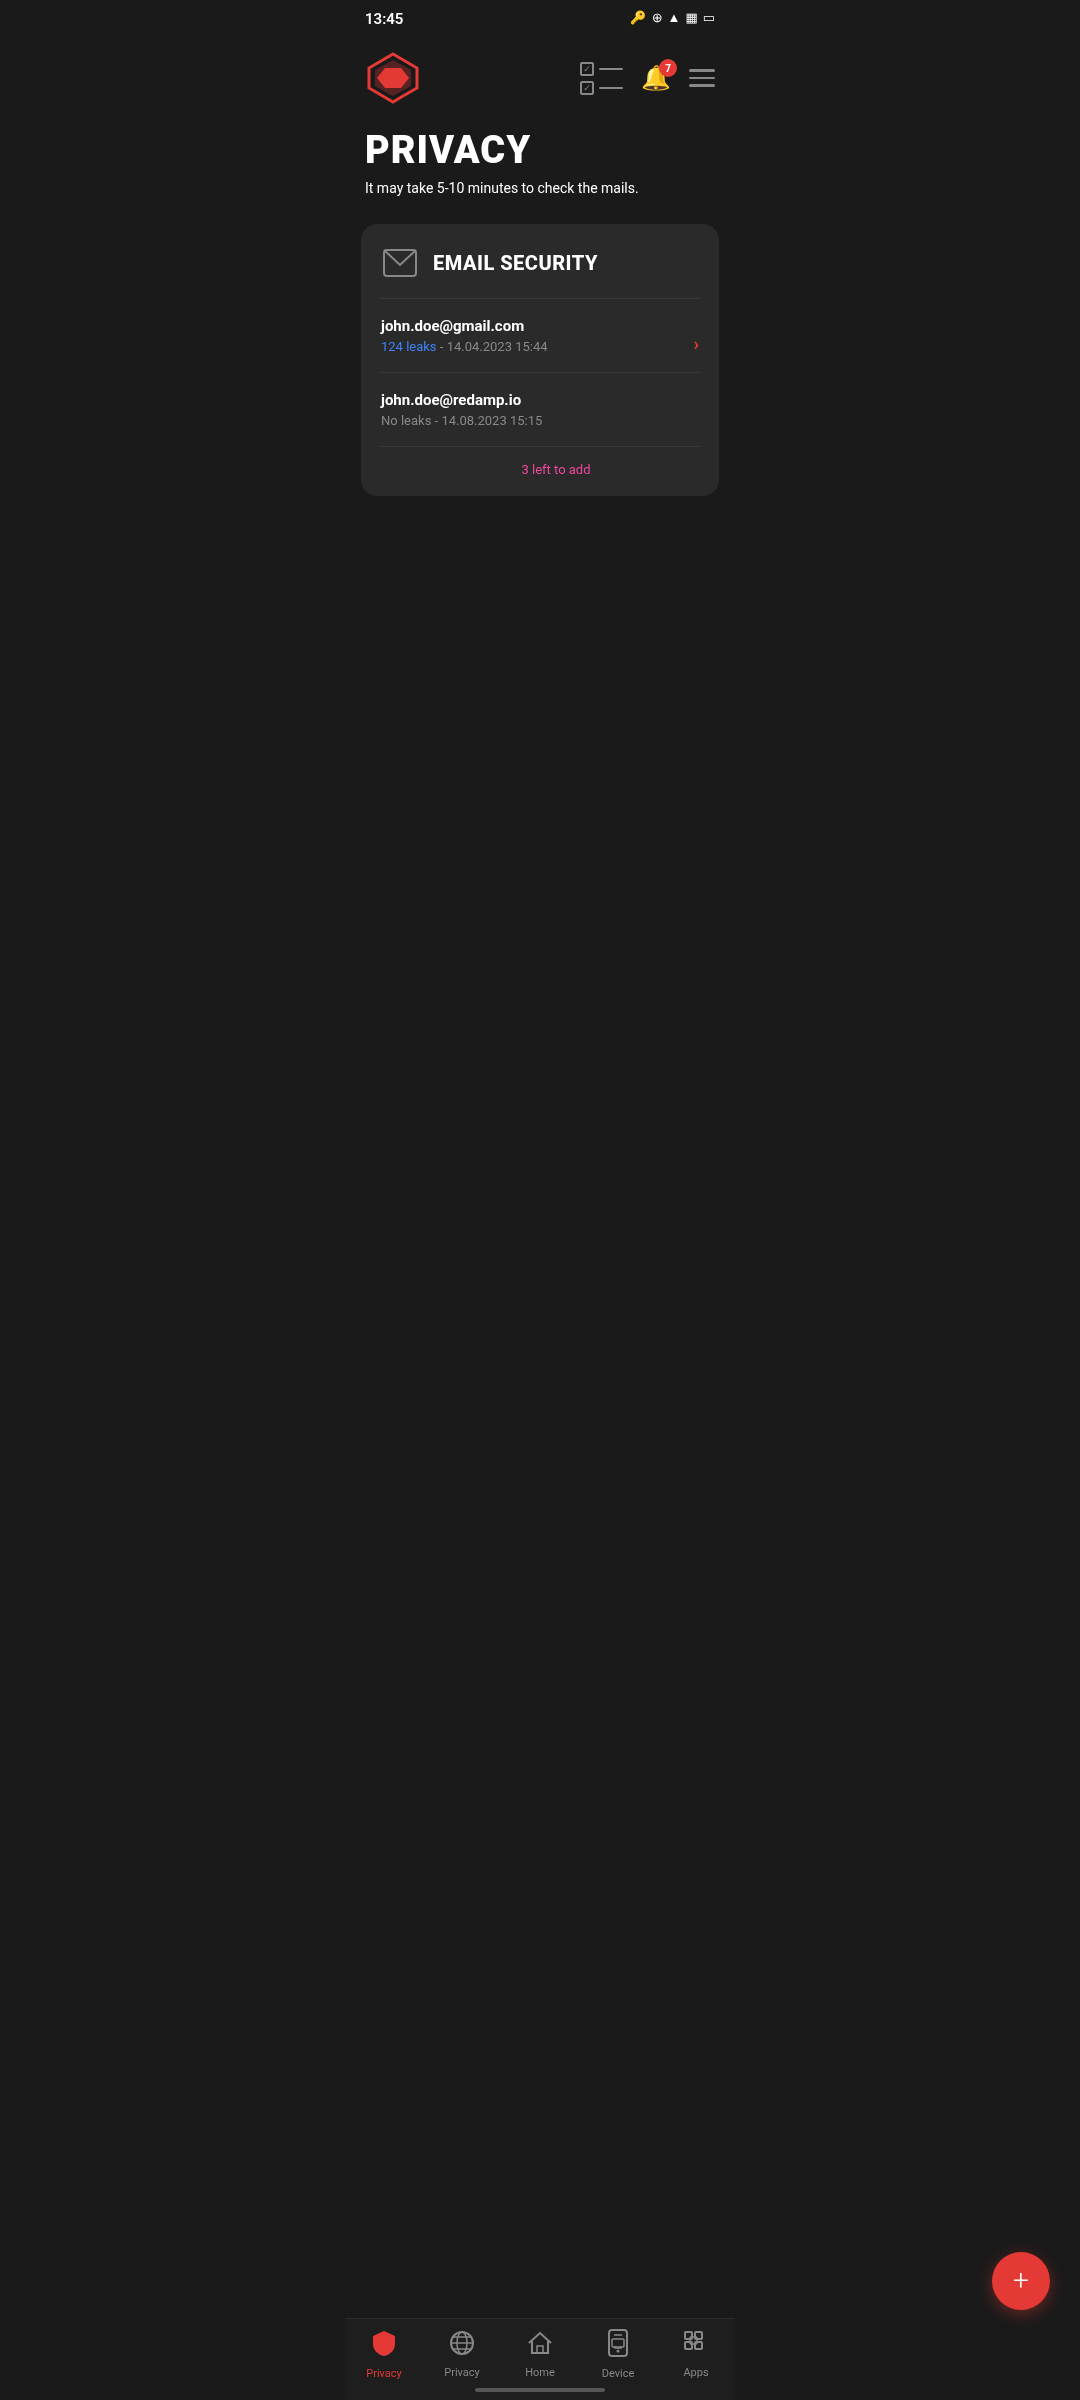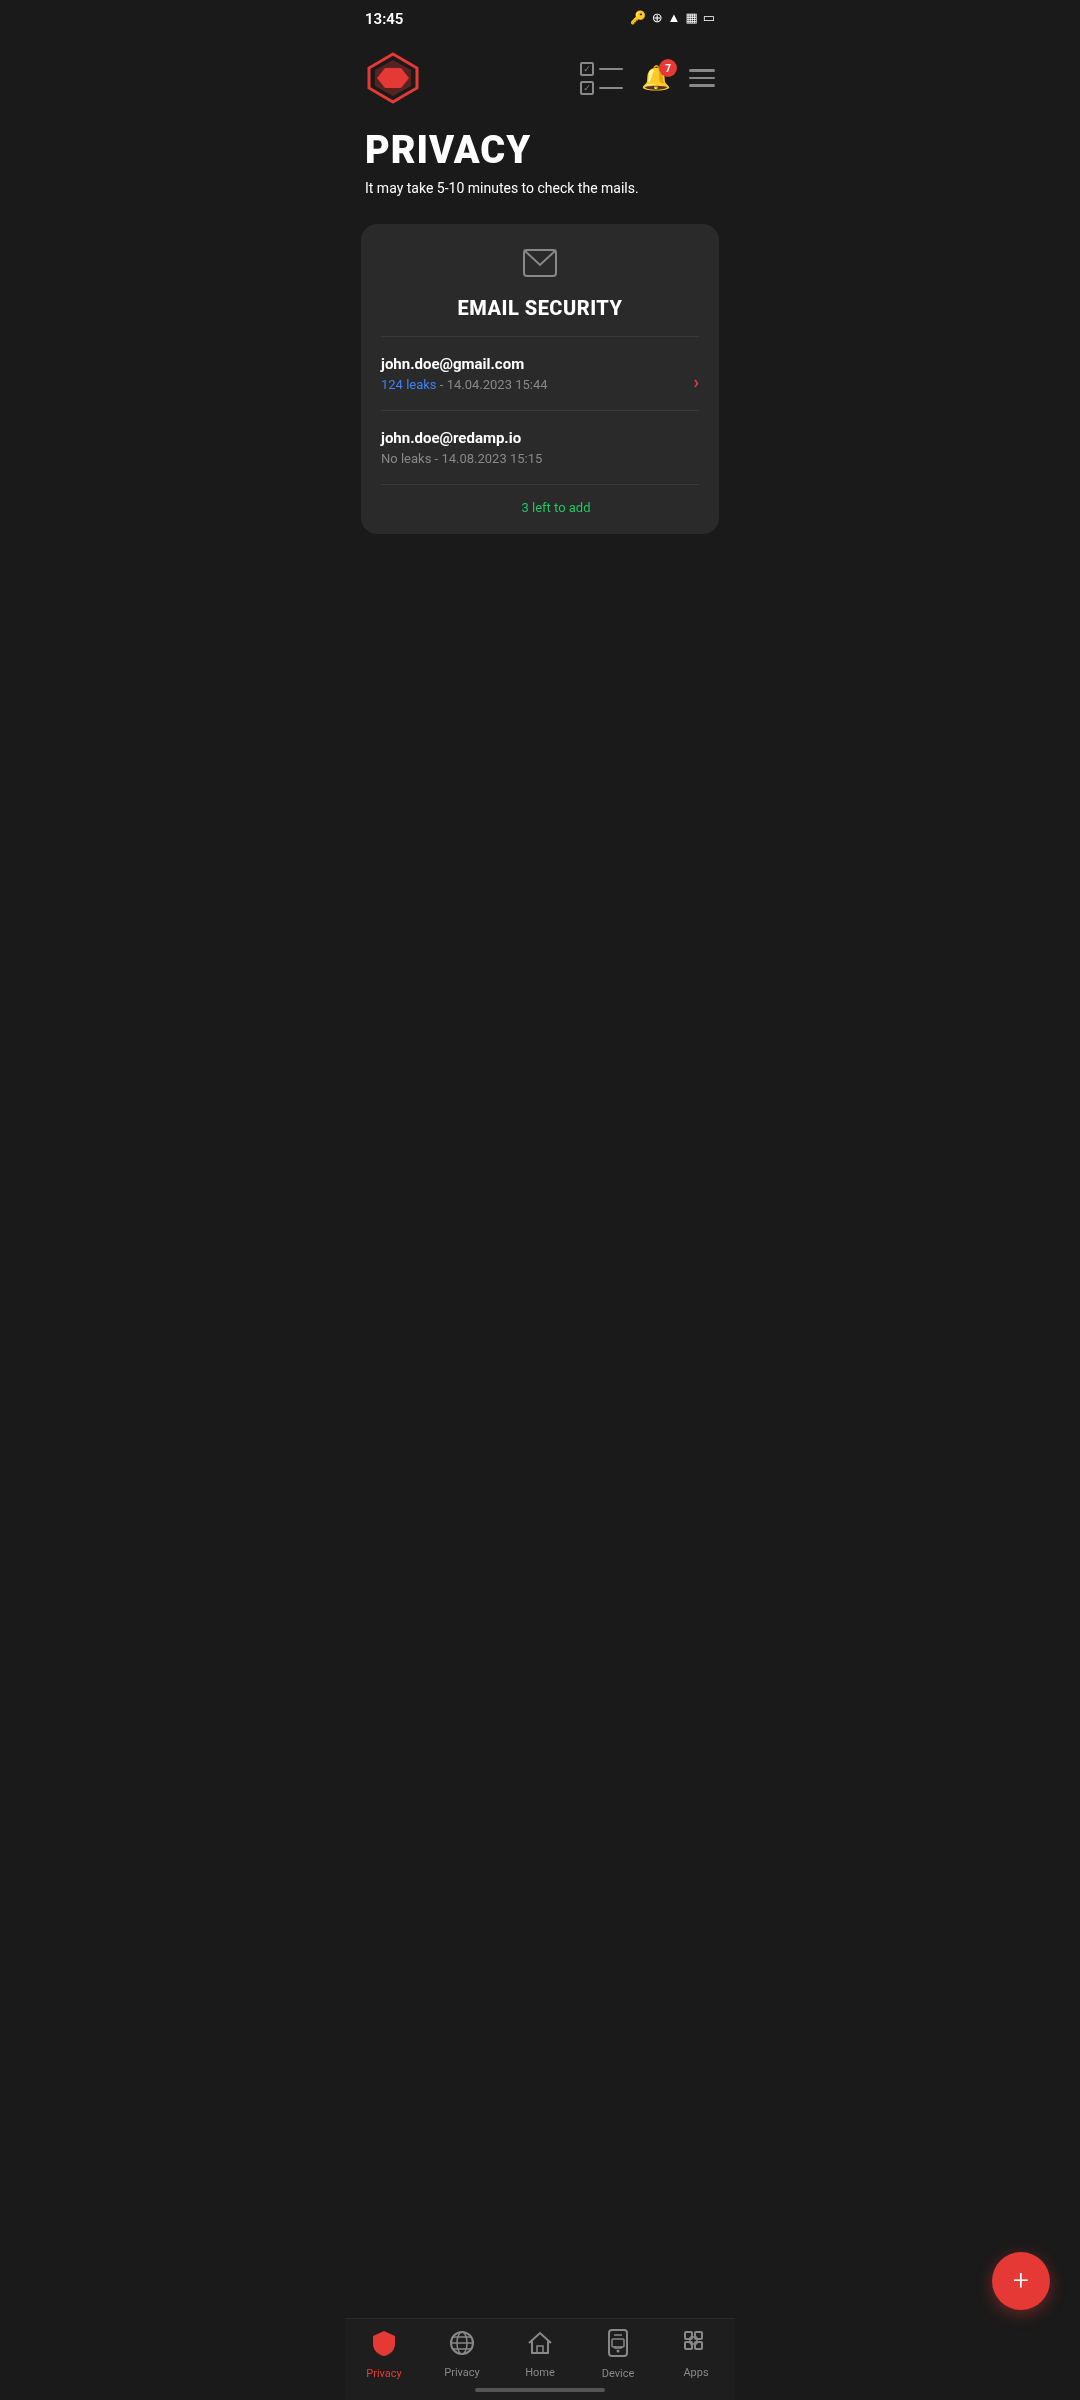--- a/index.html
+++ b/index.html
@@ -165,21 +165,20 @@
       border-radius: 16px;
       padding: 0;
       overflow: hidden;
     }
 
     .card-header {
       display: flex;
       align-items: center;
       gap: 14px;
       padding: 20px 20px 16px;
-      flex-direction: column;
     }
 
     .envelope-icon-wrap {
       width: 38px;
       height: 38px;
       display: flex;
       align-items: center;
       justify-content: center;
     }
 
@@ -230,21 +229,21 @@
       font-weight: bold;
     }
 
     .card-footer {
       padding: 12px 20px 18px;
       text-align: center;
     }
 
     .add-more-text {
       font-size: 13px;
-      color: #22c55e;
+      color: #ec4899;
       margin-left: 32px;
     }
 
     
     .fab {
       position: fixed;
       bottom: 90px;
       right: 30px;
       width: 58px;
       height: 58px;

